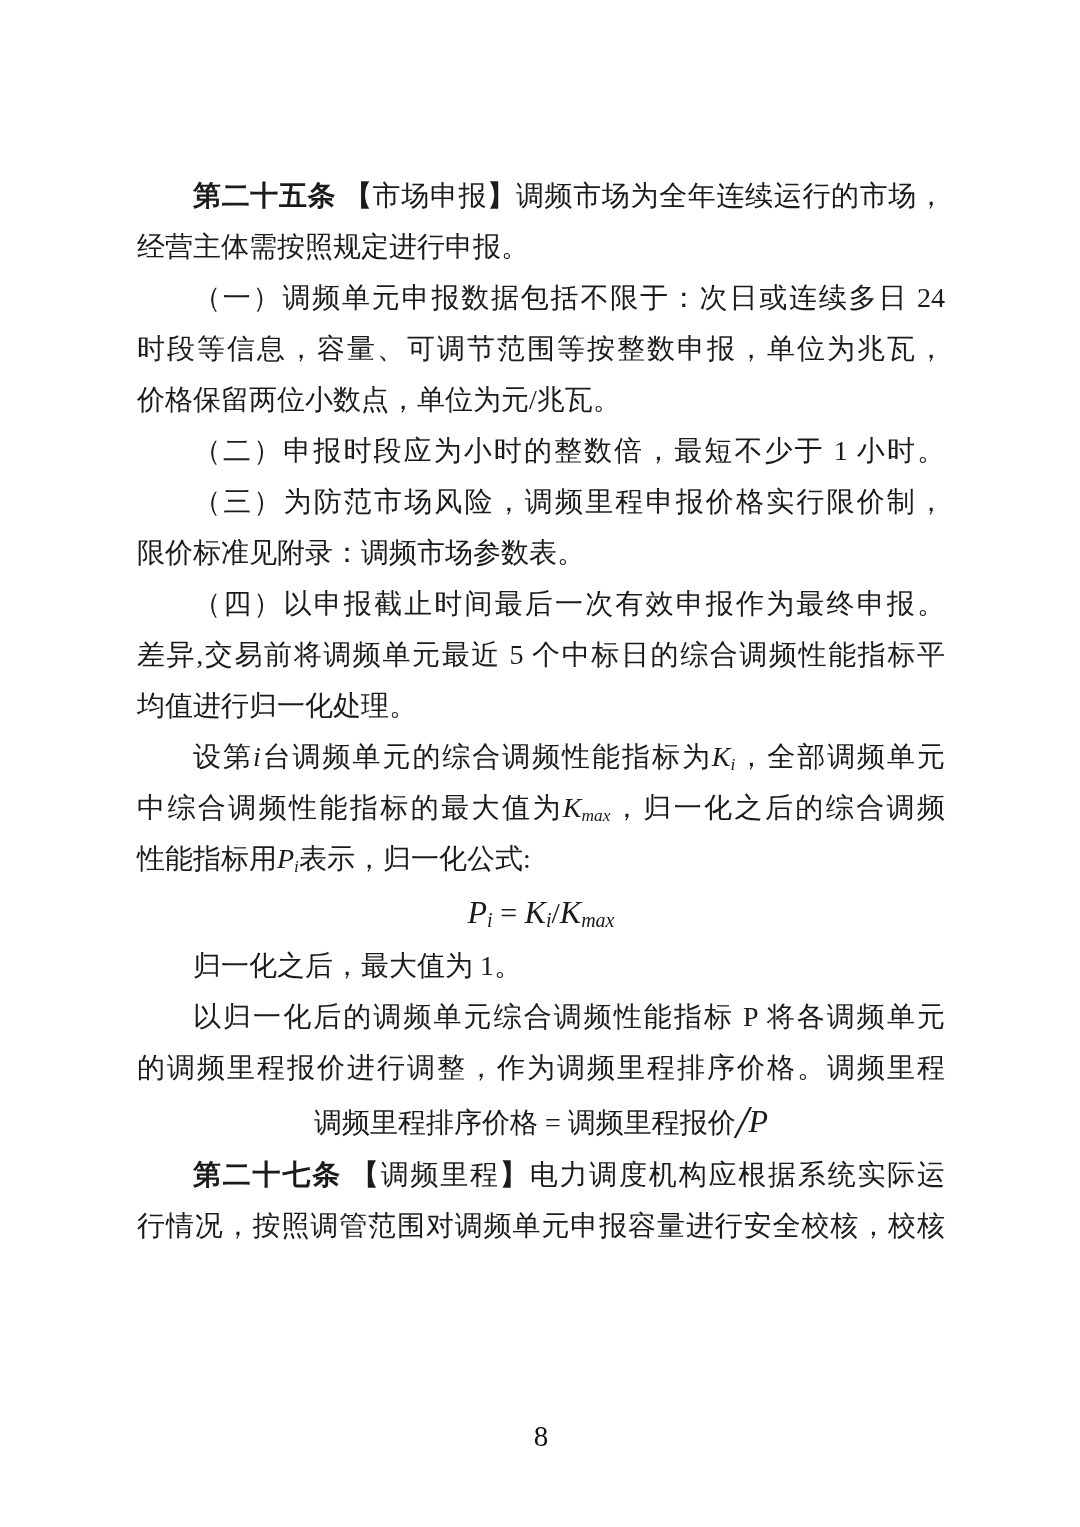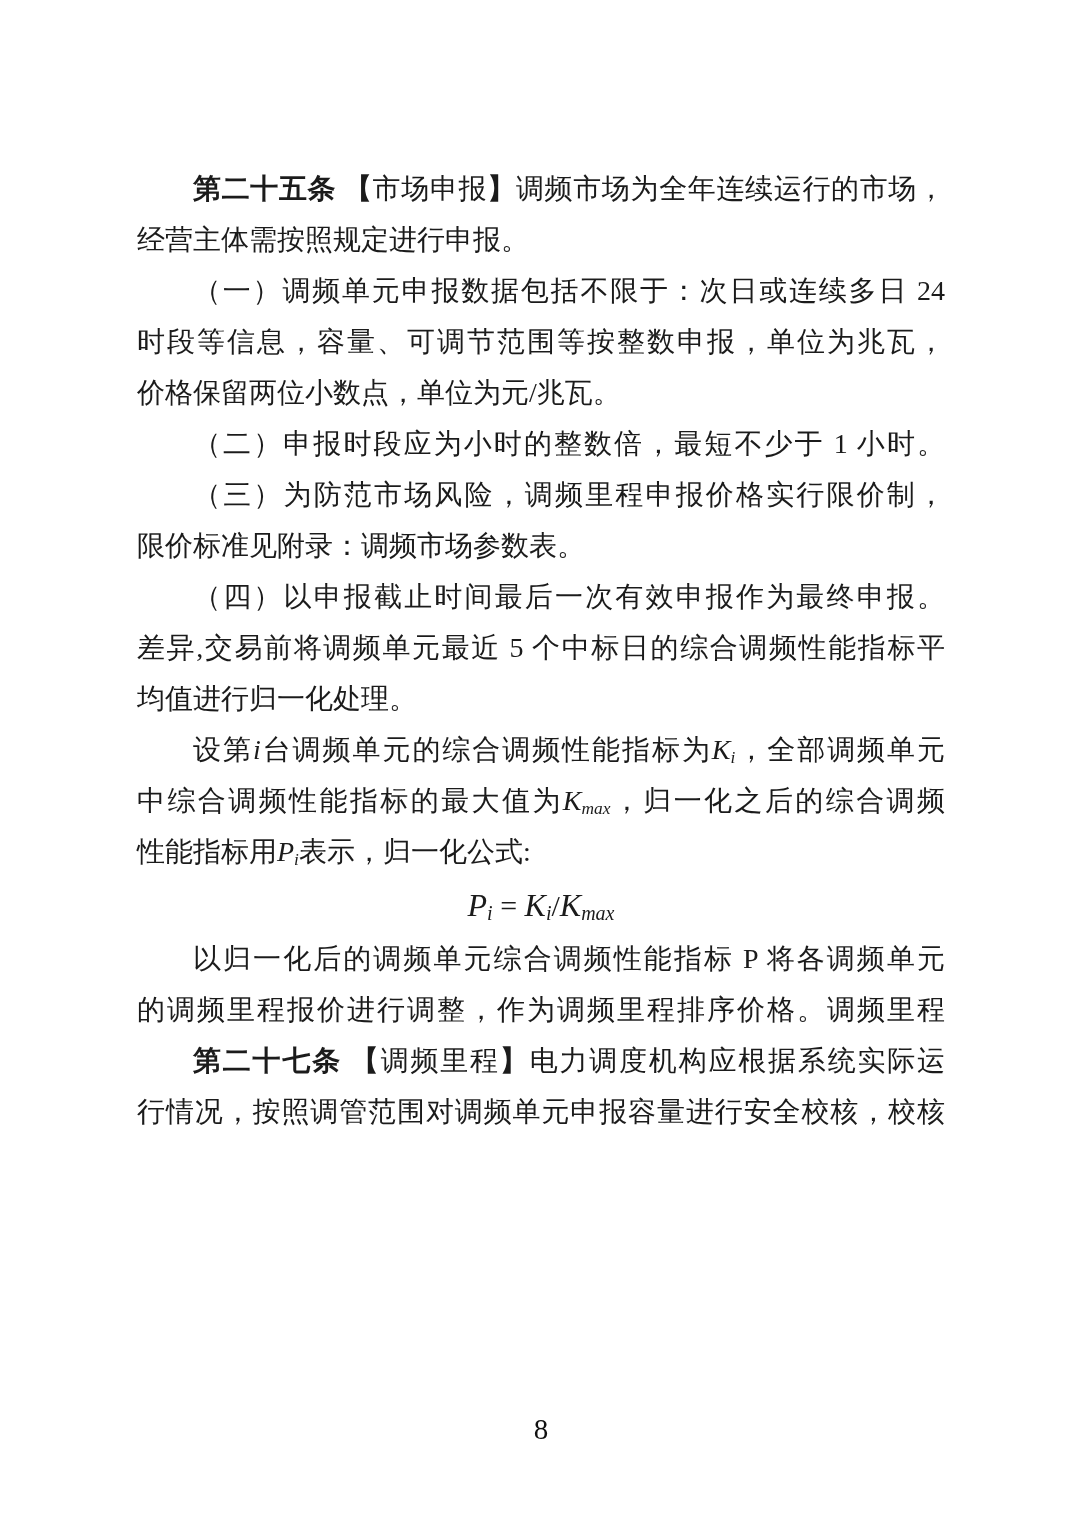--- a/index.html
+++ b/index.html
@@ -11,21 +11,21 @@
     width: 1080px;
     height: 1527px;
     position: relative;
     font-family: "Liberation Serif", "DejaVu Serif", serif;
     color: #1b1b1b;
     overflow: hidden;
   }
   .content {
     position: absolute;
     left: 137px;
-    top: 163px;
+    top: 170px;
     width: 808px;
   }
   .line {
     font-size: 28px;
     line-height: 51px;
     height: 51px;
     text-align: justify;
     text-align-last: left;
   }
   .line.justify { text-align-last: justify; }
@@ -76,18 +76,20 @@
     <div class="line justify indent"><span class="seg-p">（二）申报时段应为小时的整数倍，最短不少于 1 小时。</span></div>
     <div class="line justify indent"><span class="seg-p">（三）为防范市场风险，调频里程申报价格实行限价制，</span></div>
     <div class="line left"><span class="seg-p">限价标准见附录：调频市场参数表。</span></div>
     <div class="line justify indent"><span class="seg-p">（四）以申报截止时间最后一次有效申报作为最终申报。</span></div>
     <div class="line justify"><span class="seg-p">差异,交易前将调频单元最近 5 个中标日的综合调频性能指标平</span></div>
     <div class="line left"><span class="seg-p">均值进行归一化处理。</span></div>
     <div class="line justify indent"><span class="seg-p">设第</span><span class="seg-v">i</span><span class="seg-p">台调频单元的综合调频性能指标为</span><span class="seg-v">K</span><span class="seg-sub">i</span><span class="seg-p">，全部调频单元</span></div>
     <div class="line justify"><span class="seg-p">中综合调频性能指标的最大值为</span><span class="seg-v">K</span><span class="seg-sub">max</span><span class="seg-p">，归一化之后的综合调频</span></div>
     <div class="line left"><span class="seg-p">性能指标用</span><span class="seg-v">P</span><span class="seg-sub">i</span><span class="seg-p">表示，归一化公式:</span></div>
     <div class="line center formula"><span class="seg-v">P</span><span class="seg-sub">i</span><span class="seg-op"> = </span><span class="seg-v">K</span><span class="seg-sub">i</span><span class="seg-op">/</span><span class="seg-v">K</span><span class="seg-sub">max</span></div>
+    <div class="line left indent"><span class="seg-p">归一化之后，最大值为 1。</span></div>
     <div class="line justify indent"><span class="seg-p">以归一化后的调频单元综合调频性能指标 P 将各调频单元</span></div>
     <div class="line justify"><span class="seg-p">的调频里程报价进行调整，作为调频里程排序价格。调频里程</span></div>
+    <div class="line center formula"><span class="seg-p">调频里程排序价格 = 调频里程报价</span><span class="seg-slash">/</span><span class="seg-v">P</span></div>
     <div class="line justify indent"><span class="seg-b">第二十七条</span><span class="seg-p"> </span><span class="seg-b">【</span><span class="seg-p">调频里程</span><span class="seg-b">】</span><span class="seg-p">电力调度机构应根据系统实际运</span></div>
     <div class="line justify"><span class="seg-p">行情况，按照调管范围对调频单元申报容量进行安全校核，校核</span></div>
     <div class="page-number">8</div>
 </div>
 
 </body></html>

